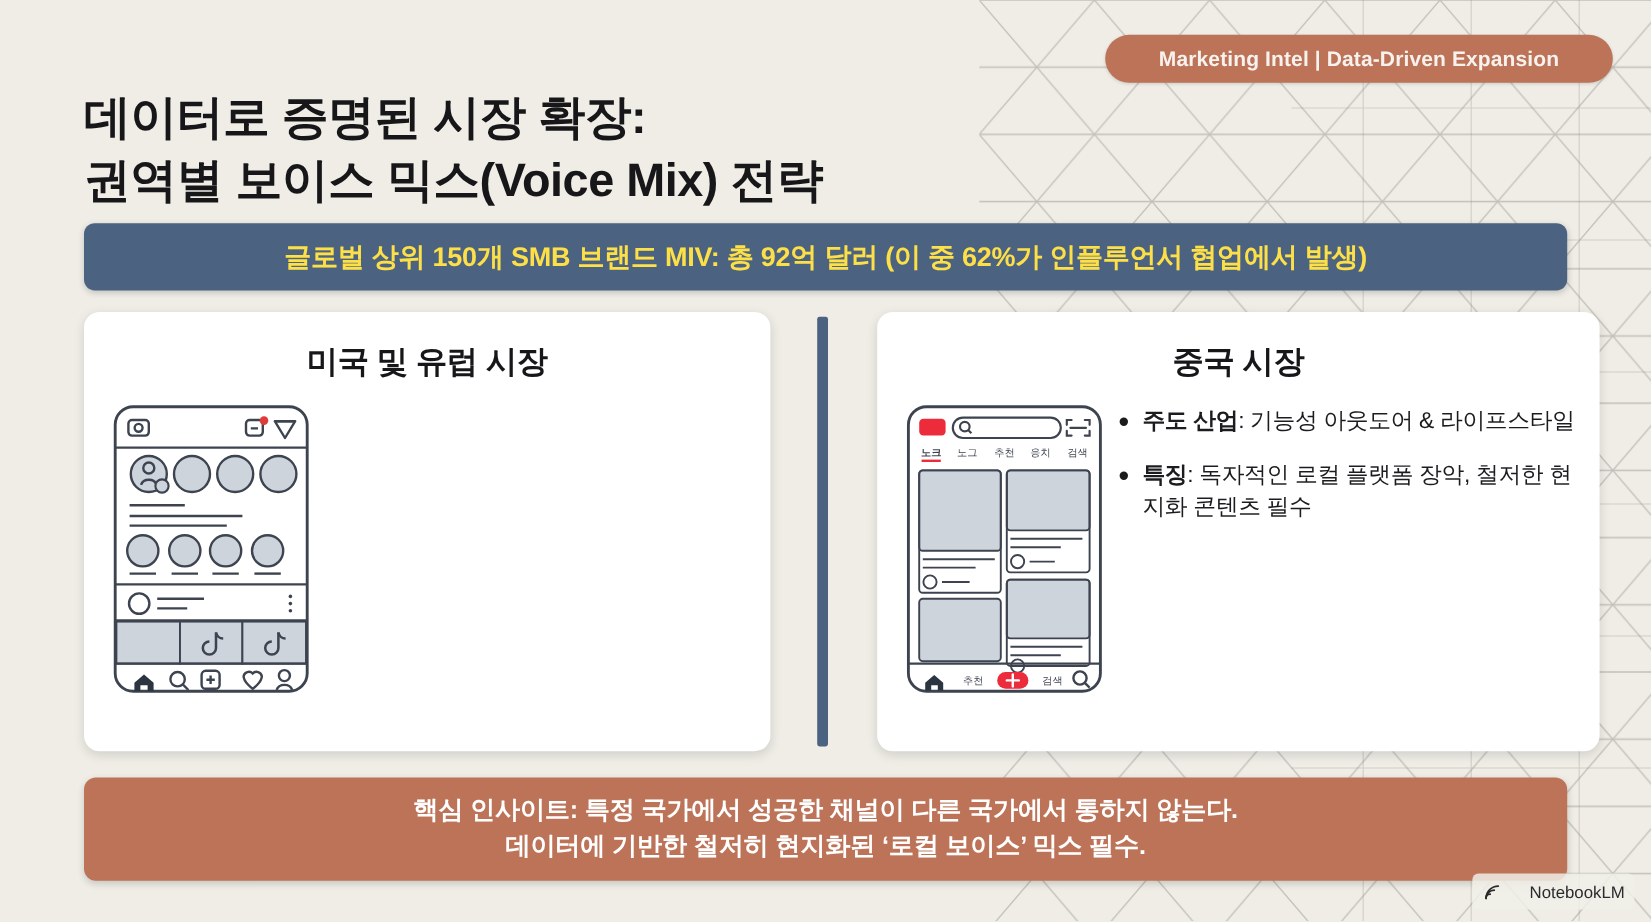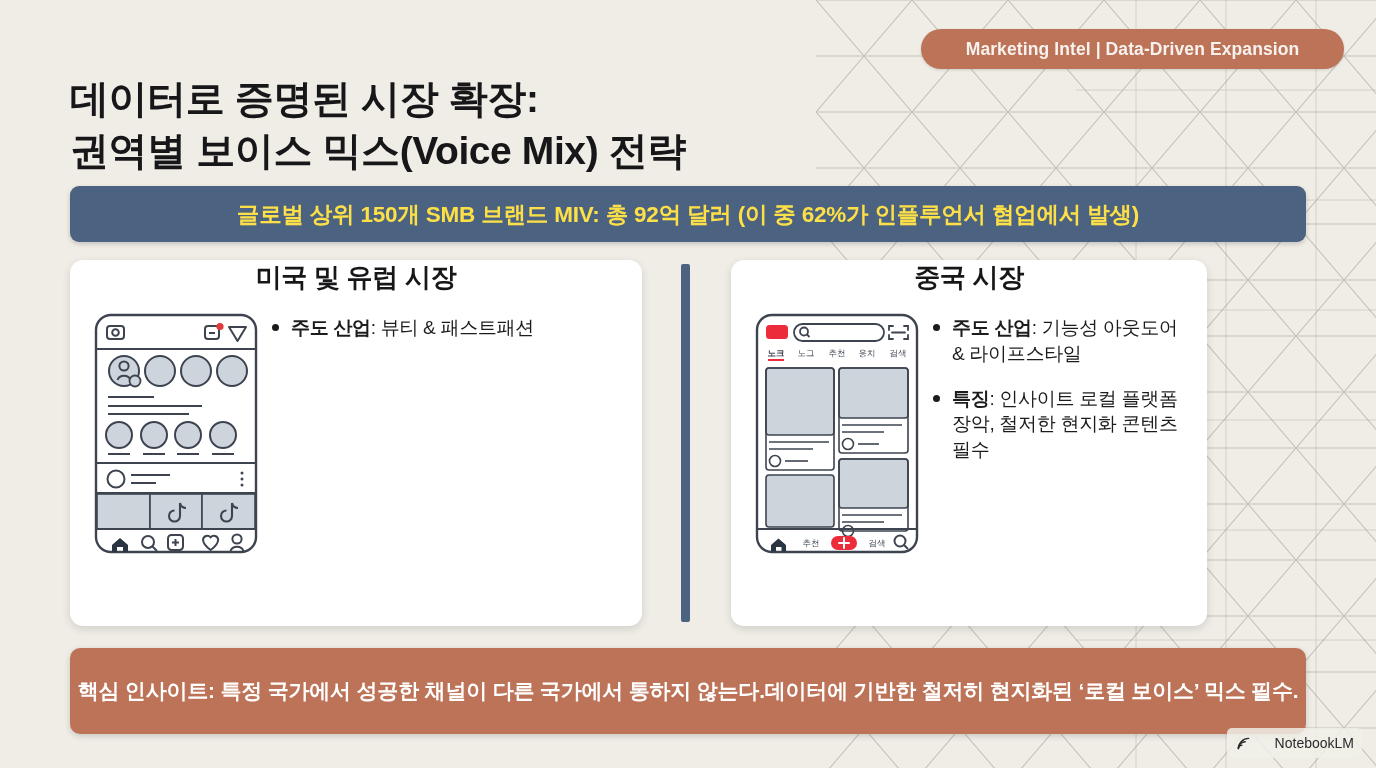--- a/index.html
+++ b/index.html
@@ -55,25 +55,25 @@
     background:#4b6280;border-radius:2px;
   }
 
   
   .card{
     position:absolute;top:260px;height:366px;
     background:#ffffff;border-radius:13px;
     box-shadow:0 3px 9px rgba(0,0,0,.13);
   }
   #card-left{left:70px;width:572px;}
-  #card-right{left:731px;width:476px;}
+  #card-right{left:731px;width:602px;}
 
   .card-heading{
     text-align:center;font-size:26px;font-weight:bold;color:#17171a;
-    letter-spacing:-.3px;
+    margin-top:24px;letter-spacing:-.3px;
   }
 
   .card-body{
     display:flex;margin-top:12px;padding:0 14px 0 18px;
   }
   .phone-wrap{flex:0 0 auto;width:176px;display:flex;justify-content:center;padding-top:4px;}
   .bullets{flex:1 1 auto;padding-left:6px;padding-top:8px;}
 
   ul.bl{list-style:none;margin:0;padding:0;}
   ul.bl li{
@@ -83,21 +83,21 @@
   ul.bl li:before{
     content:"";position:absolute;left:2px;top:9px;
     width:7px;height:7px;border-radius:50%;background:#1c1c1f;
   }
   ul.bl li b{font-weight:bold;}
 
   
   #insight{
     position:absolute;left:70px;top:648px;width:1236px;height:86px;
     background:#bd7358;border-radius:10px;
-    display:flex;flex-direction:row;align-items:center;justify-content:center;
+    display:flex;flex-direction:column;align-items:center;justify-content:center;
     color:#ffffff;font-size:21px;font-weight:bold;line-height:1.42;text-align:center;
     letter-spacing:-.2px;
     box-shadow:0 2px 6px rgba(0,0,0,.16);
   }
 
   
   #watermark{
     position:absolute;right:14px;bottom:10px;height:26px;
     display:flex;align-items:center;gap:23px;
     background:rgba(240,238,232,.85);border-radius:5px;padding:2px 8px;
@@ -245,23 +245,20 @@
             <path d="M111,228.5 a4.4,4.4 0 0 1 7.6,-2.2 a4.4,4.4 0 0 1 7.6,2.2 c0,5 -7.6,10.5 -7.6,10.5 s-7.6,-5.5 -7.6,-10.5 Z" fill="none" stroke="#3d4450" stroke-width="2"></path>
             <g fill="none" stroke="#3d4450" stroke-width="2">
               <circle cx="145" cy="228" r="4.6"></circle>
               <path d="M138.5,240 a6.8,6 0 0 1 13,0"></path>
             </g>
           </g>
         </svg>
       </div>
       <div class="bullets">
         <ul class="bl">
-          <li>
-            <b>주도 산업</b><span>: 뷰티 &amp; 패스트패션</span>
-          </li>
         </ul>
       </div>
     </div>
   </div>
 
   <div class="card" id="card-right">
     <div class="card-heading">중국 시장</div>
     <div class="card-body">
       <div class="phone-wrap">
         <svg width="168" height="245" viewBox="0 0 168 245">
@@ -337,21 +334,21 @@
             </g>
           </g>
         </svg>
       </div>
       <div class="bullets">
         <ul class="bl">
           <li>
             <b>주도 산업</b><span>: 기능성 아웃도어 &amp; 라이프스타일</span>
           </li>
           <li>
-            <b>특징</b><span>: 인사이트 로컬 플랫폼 장악, 철저한 현지화 콘텐츠 필수</span>
+            <b>특징</b><span>: 독자적인 로컬 플랫폼 장악, 철저한 현지화 콘텐츠 필수</span>
           </li>
         </ul>
       </div>
     </div>
   </div>
 
   <div id="insight">
     <div>핵심 인사이트: 특정 국가에서 성공한 채널이 다른 국가에서 통하지 않는다.</div>
     <div>데이터에 기반한 철저히 현지화된 ‘로컬 보이스’ 믹스 필수.</div>
   </div>

